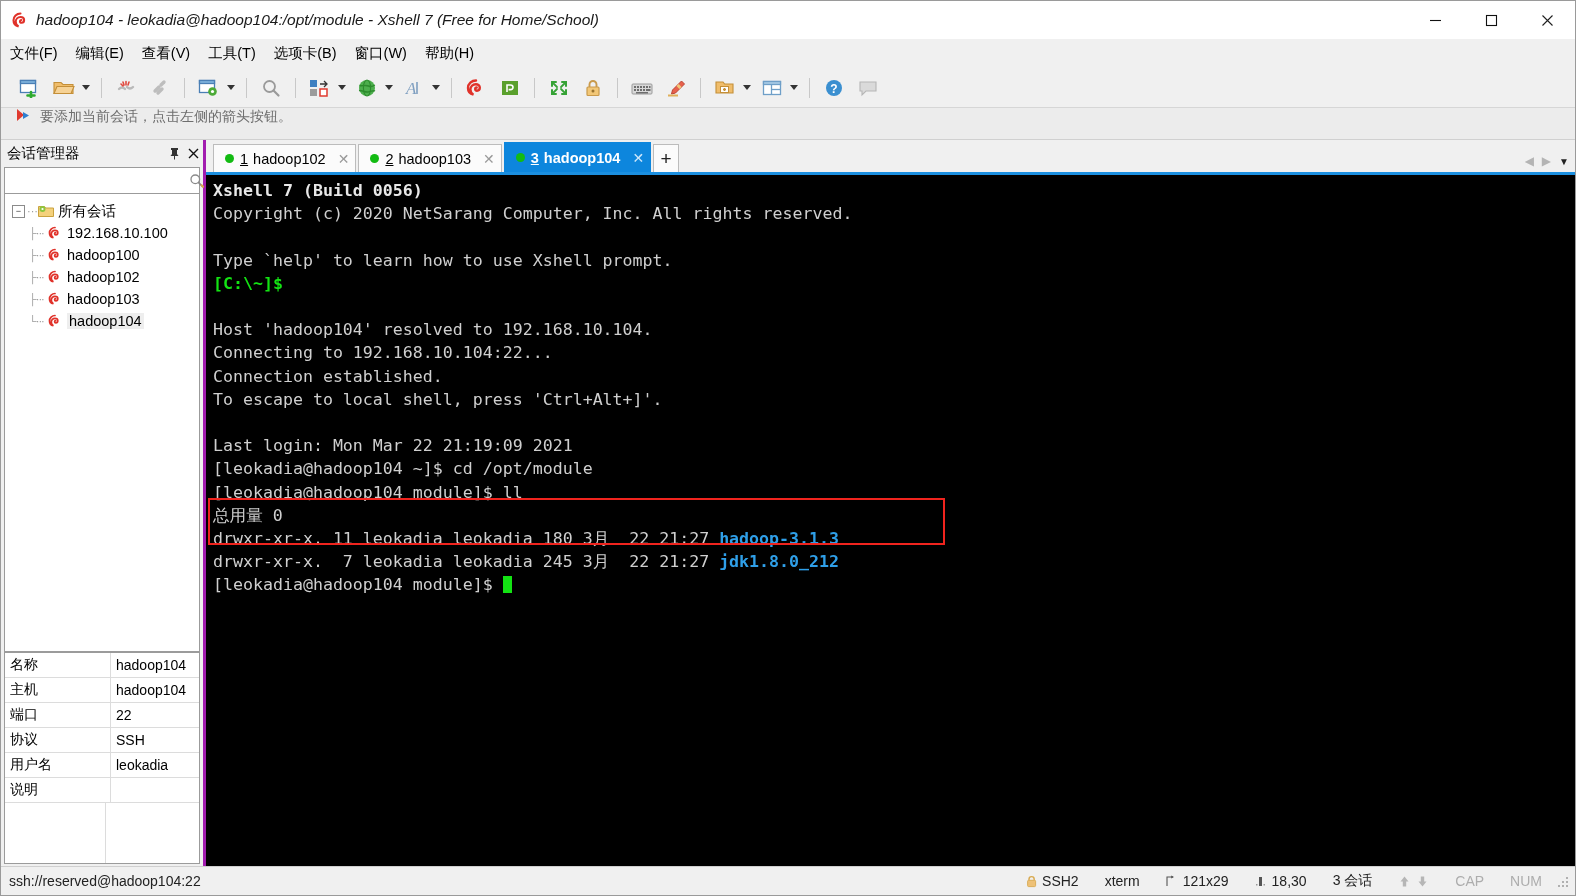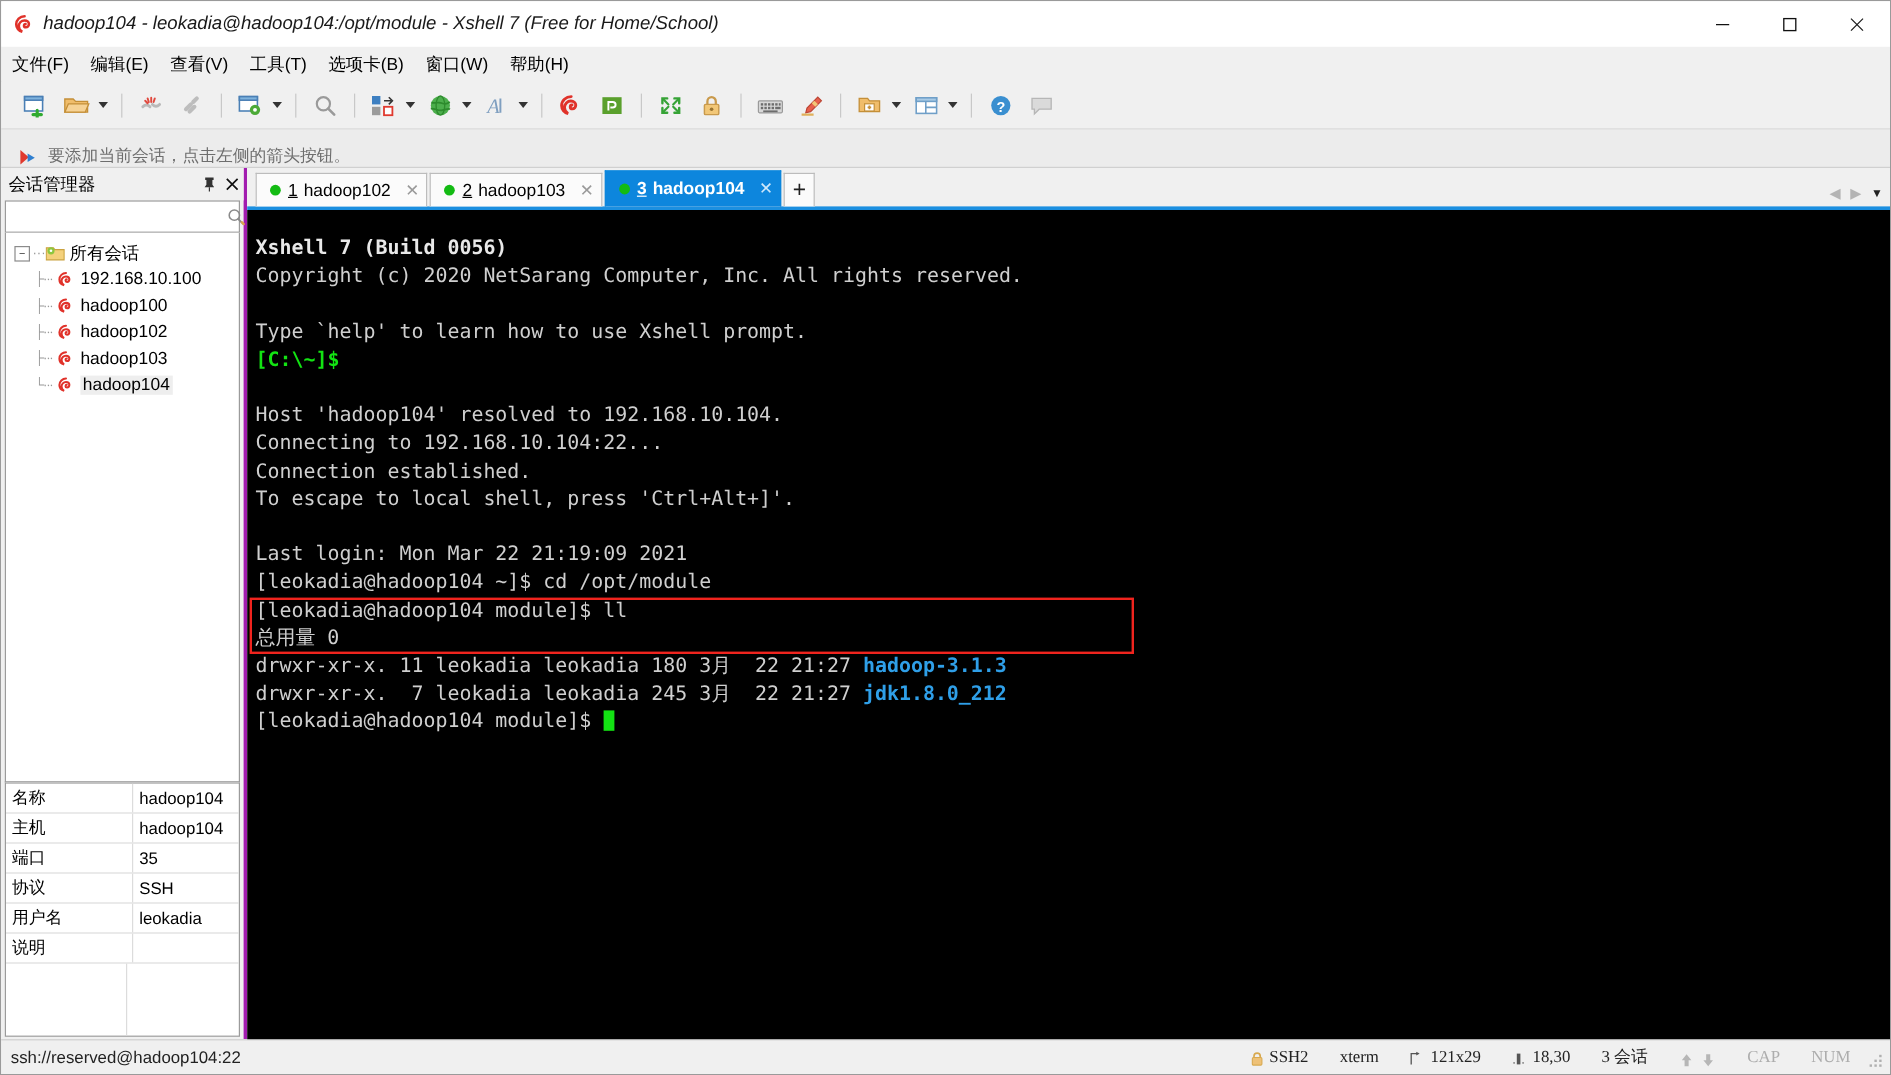--- a/index.html
+++ b/index.html
@@ -97,21 +97,21 @@
     width: 28px; height: 26px;
     background: #efefef;
     display: flex; align-items: center; justify-content: center;
   }
 
   
   .notifybar {
     height: 31px; min-height: 31px;
     background: #ececec;
     border-bottom: 1px solid #d0d0d0;
-    display: flex; align-items: flex-end;
+    display: flex; align-items: flex-start;
     padding-left: 14px;
   }
   .notify-icon { margin-right: 9px; display:flex; }
   .notify-text { font-size: 14px; color: #6e6e6e; }
 
   
   .body {
     flex: 1; display: flex;
     min-height: 0;
     background: #f0f0f0;
@@ -297,21 +297,20 @@
   }
   .terminal {
     position: absolute;
     top: 4px; left: 7px; right: 0; bottom: 0;
     font-family: "DejaVu Sans Mono", "Liberation Mono", monospace;
     font-size: 16.6px;
     line-height: 23.2px;
     color: #cccccc;
     white-space: pre;
     letter-spacing: 0px;
-    margin-top: 16px;
   }
   .t-white  { color: #e8e8e8; font-weight: bold; }
   .t-gray   { color: #cfcfcf; }
   .t-green  { color: #13e313; font-weight: bold; }
   .t-blue   { color: #2f9fe8; font-weight: bold; }
   .cursor {
     display: inline-block;
     width: 9px; height: 17px;
     background: #13e313;
     vertical-align: -3px;
@@ -327,21 +326,21 @@
 
   
   .statusbar {
     height: 28px; min-height: 28px;
     background: #f0f0f0;
     border-top: 1px solid #cfcfcf;
     display: flex; align-items: center;
     font-size: 14px; color: #222;
   }
   .st-left { padding-left: 8px; color: #222; }
-  .st-right { margin-left: auto; display: flex; align-items: flex-end; font-family: Liberation Serif, serif; }
+  .st-right { margin-left: auto; display: flex; align-items: center; }
   .st-cell {
     display: flex; align-items: center; gap: 5px;
     padding: 0 13px;
     white-space: nowrap;
   }
   .st-dim { color: #adadad; }
   .grip {
     width: 14px; height: 14px; margin-right: 4px; margin-left: 2px;
     position: relative;
   }
@@ -713,21 +712,21 @@
         <div class="prop-row">
           <div class="prop-k">名称</div>
           <div class="prop-v">hadoop104</div>
         </div>
         <div class="prop-row">
           <div class="prop-k">主机</div>
           <div class="prop-v">hadoop104</div>
         </div>
         <div class="prop-row">
           <div class="prop-k">端口</div>
-          <div class="prop-v">35</div>
+          <div class="prop-v">22</div>
         </div>
         <div class="prop-row">
           <div class="prop-k">协议</div>
           <div class="prop-v">SSH</div>
         </div>
         <div class="prop-row">
           <div class="prop-k">用户名</div>
           <div class="prop-v">leokadia</div>
         </div>
         <div class="prop-row">

